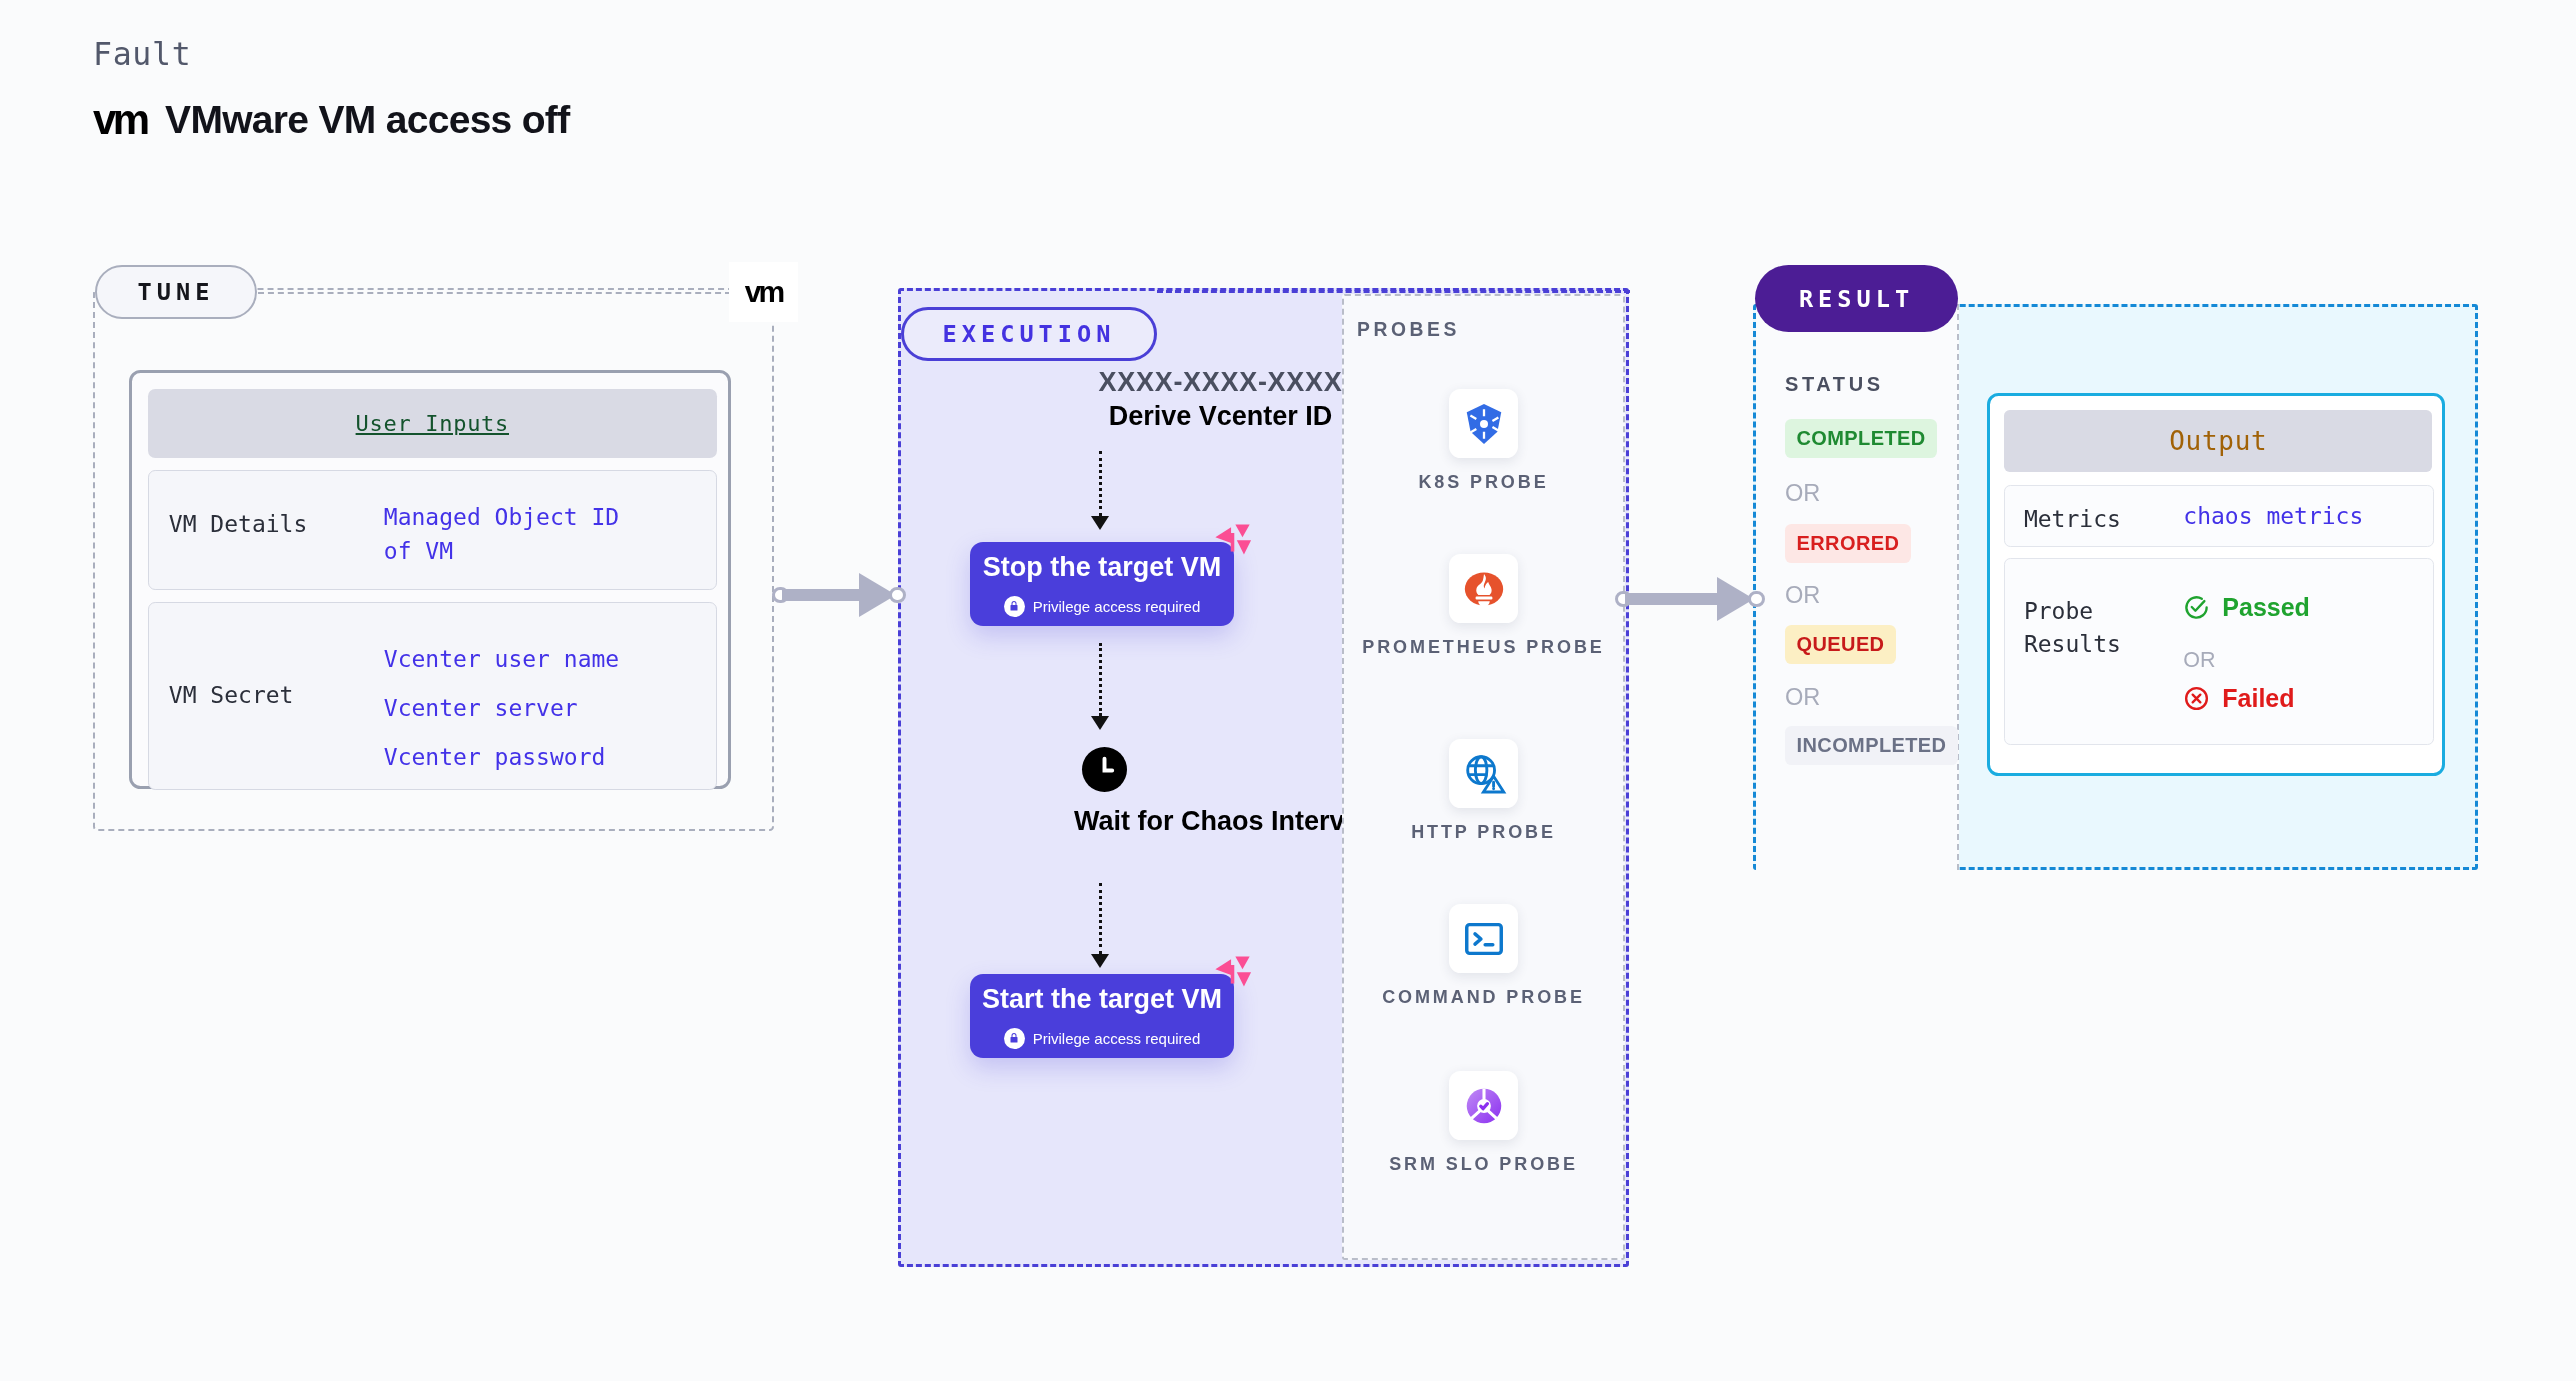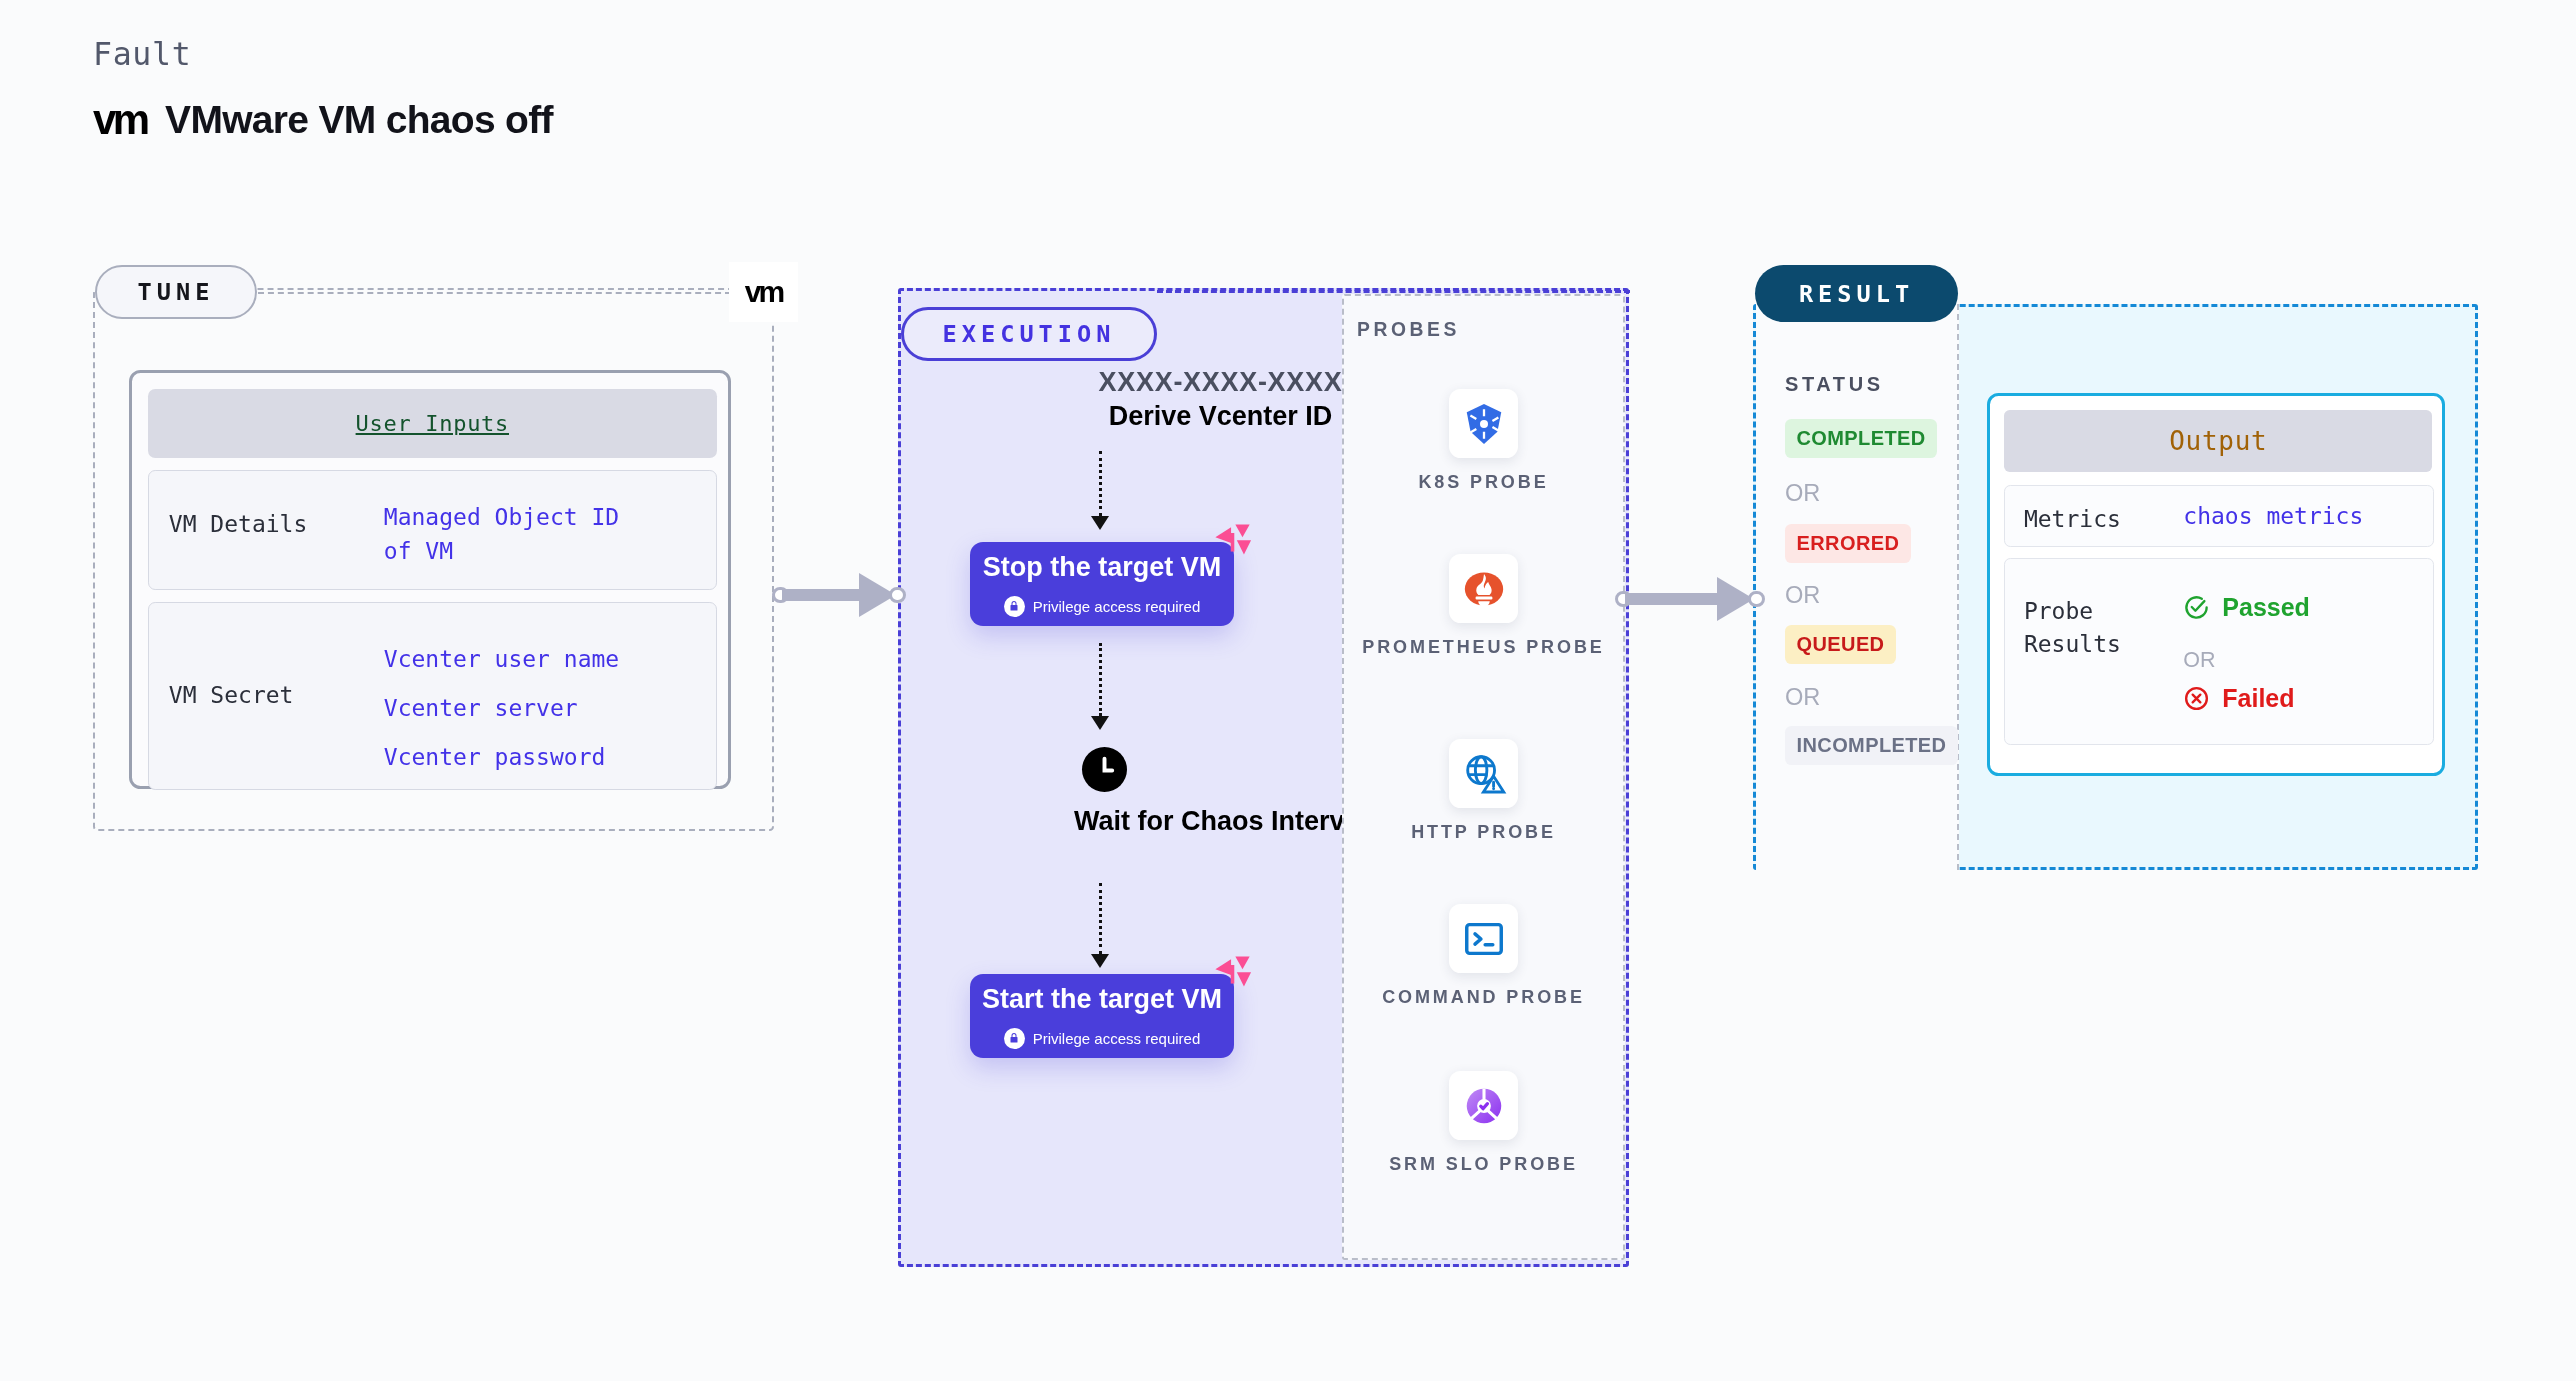--- a/index.html
+++ b/index.html
@@ -105,21 +105,21 @@
     box-shadow:0 3.6px 11.5px rgba(40,50,80,.10);
     display:flex;align-items:center;justify-content:center;}
   .probe-nm{margin-top:13px;font-size:18px;font-weight:bold;color:#5b6175;
     letter-spacing:2.9px;text-align:center;line-height:1.32;}
 
   
   #result-outer{left:1753px;top:304px;width:725px;height:566px;
     background:#e9f8fe;border:3.6px dashed #1589d6;border-radius:2.9px;}
   #status-col{position:absolute;left:1756px;top:304px;width:203px;height:566px;
     background:#fafbfd;border-right:2.1px dashed #b9bdc9;box-sizing:border-box;}
-  #result-pill{left:1755px;top:265px;width:203px;height:57px;background:#0c4a6e;}
+  #result-pill{left:1755px;top:265px;width:203px;height:67px;background:#4c1d95;}
   #result-pill .pill-txt{color:#fff;}
   #status-lbl{position:absolute;left:1785px;top:373px;font-size:20px;
     font-weight:bold;color:#4a4f60;letter-spacing:3.6px;}
   .badge{position:absolute;left:1785px;border-radius:6.4px;
     display:flex;align-items:center;justify-content:center;
     font-size:20px;font-weight:bold;letter-spacing:0.4px;padding:0 11.5px;height:39px;}
   .orlbl{position:absolute;left:1785px;font-size:23.6px;color:#a7abba;}
 
   #output-card{position:absolute;left:1987px;top:393px;width:458px;height:383px;
     background:#fff;border:3.6px solid #1aace0;border-radius:11.5px;box-sizing:border-box;}
@@ -135,21 +135,21 @@
   .pf{position:absolute;display:flex;align-items:center;gap:12px;
     font-size:25px;font-weight:bold;}
 </style>
 </head>
 <body>
 
 <div id="header">
   <div id="fault-label">Fault</div>
   <div id="title-row">
     <span id="vm-logo-title">vm</span>
-    <span id="page-title">VMware VM chaos off</span>
+    <span id="page-title">VMware VM access off</span>
   </div>
 </div>
 
 <div class="panel" id="tune-panel"></div>
 <div id="tune-dash"></div>
 <div class="pill" id="tune-pill">
   <span class="pill-txt mono">TUNE</span>
 </div>
 <div id="vm-badge">vm</div>
 

